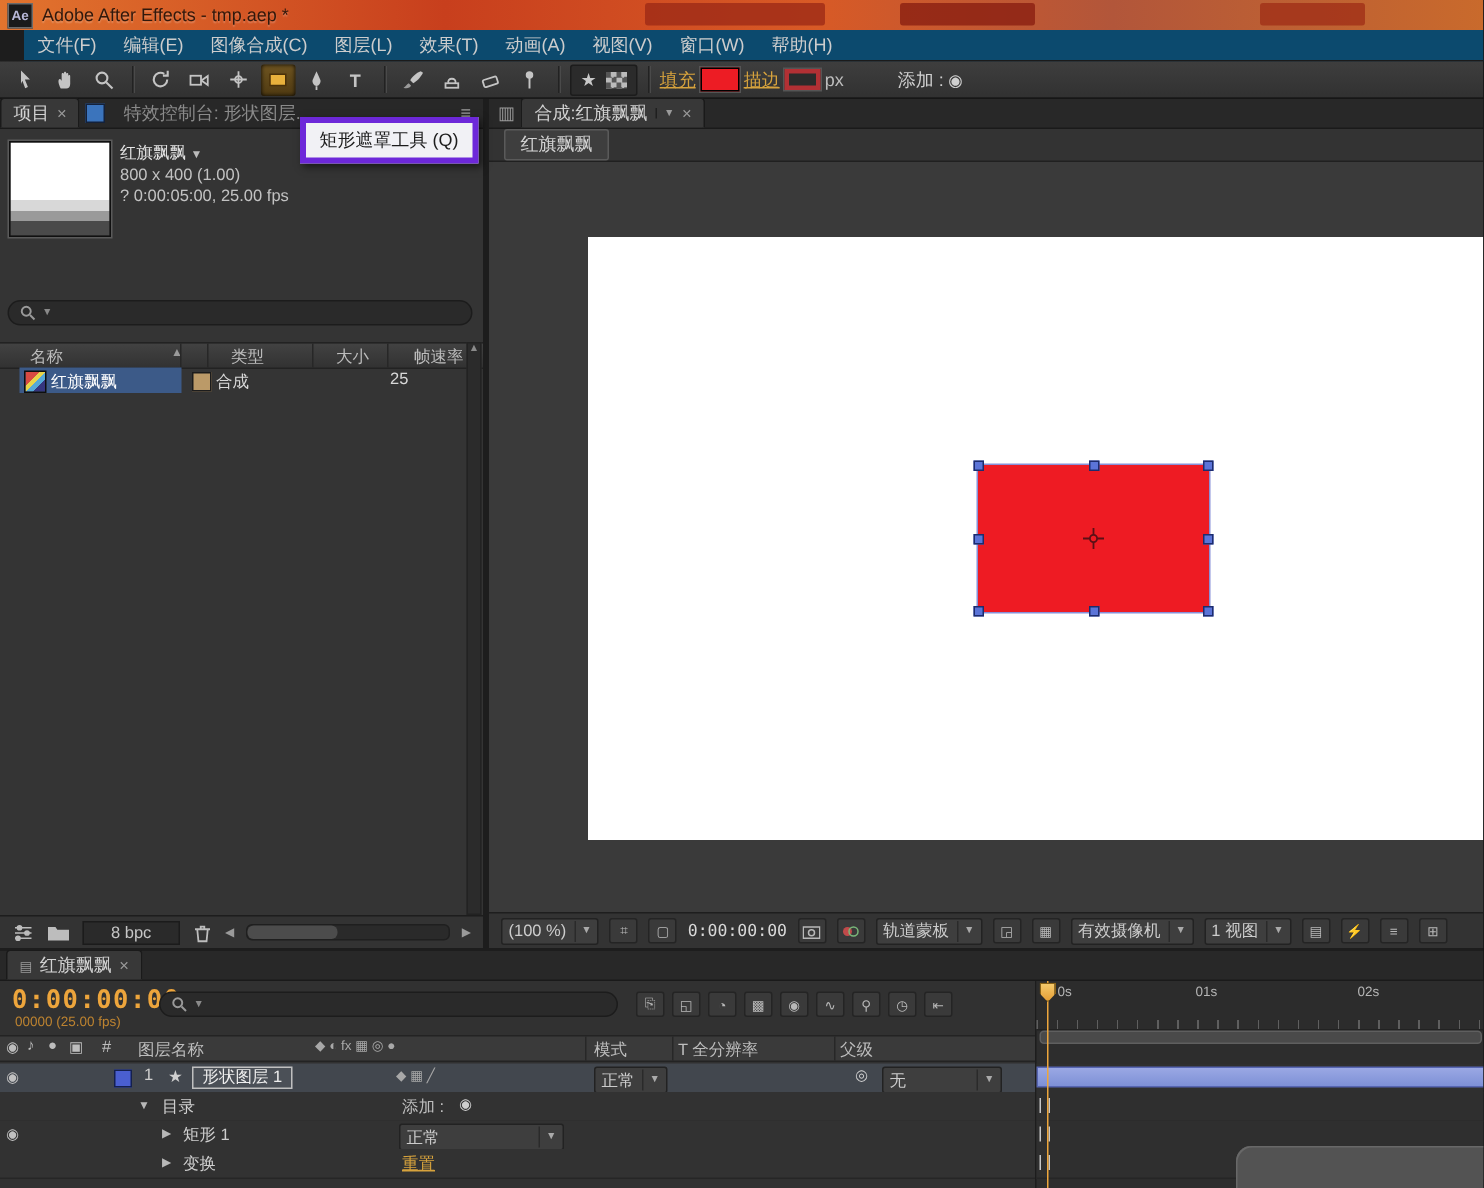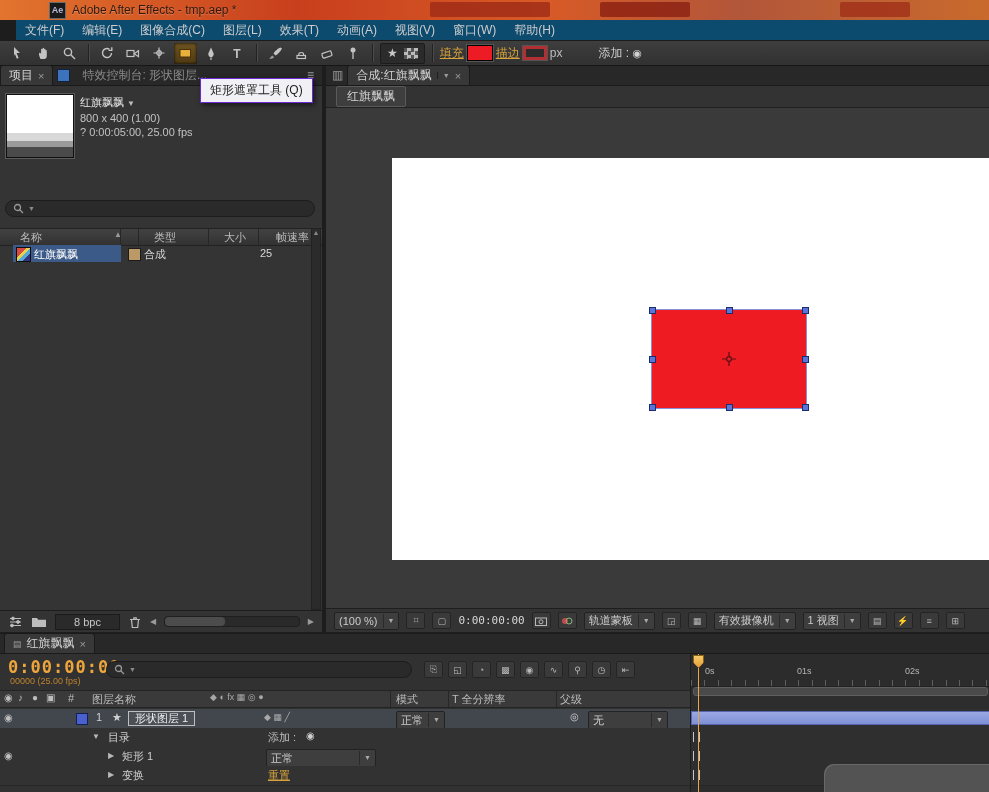--- a/index.html
+++ b/index.html
@@ -5,21 +5,21 @@
   html,body{margin:0;padding:0;background:#111;}
   #app{position:relative;width:989px;height:792px;background:#1d1d1d;overflow:hidden;
        font-family:"Liberation Sans",sans-serif;font-size:12px;color:#c8c8c8;-webkit-user-select:none;}
   svg{display:block;}
 
   
   .titlebar{position:absolute;left:0;top:0;width:100%;height:20px;
     background:linear-gradient(90deg,#e2742e 0%,#c83f1d 30%,#d85a26 55%,#b2563a 75%,#c96a2c 100%);
     display:flex;align-items:center;gap:6px;padding:0 5px;box-sizing:border-box;color:#2c1408;}
   .ae-logo{width:15px;height:15px;background:#1a1a1a;border:1px solid #6b6b6b;color:#b8b8d8;
-    font-size:9px;font-weight:bold;display:flex;align-items:center;justify-content:center;margin-left:44px;}
+    font-size:9px;font-weight:bold;display:flex;align-items:center;justify-content:center;}
   .title-text{font-size:12px;color:#30180c;text-shadow:0 1px 1px rgba(255,255,255,.25);}
   .bg-frag{position:absolute;top:2px;height:15px;border-radius:2px;opacity:.8;}
 
   
   .menubar{position:absolute;left:16px;top:20px;width:100%;height:20px;background:#0c4a6e;
     border-bottom:1px solid #1b1b1b;display:flex;align-items:center;}
   .menu-item{padding:0 9px;line-height:20px;color:#cdcdcd;cursor:default;}
 
   
   .toolbar{position:absolute;left:0;top:41px;width:100%;height:25px;
@@ -72,21 +72,21 @@
   .type-ico{position:absolute;left:128px;top:3px;width:11px;height:11px;background:#bb9a68;border:1px solid #1c1c1c;}
   .vscroll{position:absolute;right:1px;top:162px;width:10px;height:382px;background:#2b2b2b;border:1px solid #222;
     color:#8a8a8a;font-size:7px;text-align:center;box-sizing:border-box;}
   .pfooter{position:absolute;left:0;top:544px;width:322px;height:22px;background:#333;
     border-top:1px solid #1d1d1d;display:flex;align-items:center;gap:8px;padding:0 8px;box-sizing:border-box;}
   .bpc-box{background:#2a2a2a;border:1px solid #1b1b1b;padding:1px 18px;color:#c6c6c6;font-size:11px;}
   .hscroll{flex:1;height:9px;background:#2a2a2a;border:1px solid #1f1f1f;border-radius:4px;}
   .hscroll .thumbp{width:45%;height:100%;background:#4c4c4c;border-radius:4px;}
 
   
-  .tooltip{position:absolute;left:200px;top:78px;background:#f1f1f5;color:#1c1c1c;border:1px solid #6d28d9;
+  .tooltip{position:absolute;left:200px;top:78px;background:#f1f1f5;color:#1c1c1c;border:4px solid #6d28d9;
     padding:3px 9px;font-size:12px;z-index:60;box-shadow:2px 2px 5px rgba(0,0,0,.55);}
 
   
   .comp{position:absolute;left:326px;top:66px;width:663px;height:566px;background:#373737;}
   .crumb{position:absolute;left:0;top:20px;width:100%;height:22px;background:#333;
     border-bottom:1px solid #202020;display:flex;align-items:center;padding:0 10px;box-sizing:border-box;}
   .crumb-btn{background:#3e3e3e;border:1px solid #5a5a5a;border-radius:2px;padding:1px 10px;color:#d2d2d2;}
   .viewer{position:absolute;left:0;top:42px;width:100%;height:500px;background:#3a3a3a;overflow:hidden;}
   .canvas{position:absolute;left:66px;top:50px;width:597px;height:402px;background:#ffffff;}
   .shape{position:absolute;left:260px;top:152px;width:154px;height:98px;background:#ee1b23;
@@ -115,21 +115,21 @@
   .twirl{position:absolute;top:4px;font-size:8px;color:#b8b8b8;}
   .name-box{position:absolute;left:128px;top:2px;height:13px;line-height:13px;border:1px solid #bfbfbf;
     background:rgba(255,255,255,.05);padding:0 6px;color:#eeeeee;}
   .sw-glyph{font-size:9px;color:#a8a8a8;}
   .reset-link{color:#d7a33d;text-decoration:underline;}
   .tl-right{position:absolute;left:690px;top:20px;width:299px;height:138px;background:#2d2d2d;border-left:1px solid #1d1d1d;}
   .ruler{position:absolute;left:0;top:0;width:100%;height:32px;background:#2c2c2c;border-bottom:1px solid #222;
     font-size:9px;color:#b5b5b5;}
   .ruler::after{content:"";position:absolute;left:0;bottom:0;width:100%;height:6px;
     background:repeating-linear-gradient(90deg,#5f5f5f 0 1px,transparent 1px 13.4px);}
-  .ruler span{position:absolute;top:12px;text-align:right;}
+  .ruler span{position:absolute;top:2px;text-align:right;}
   .workarea{position:absolute;left:2px;right:2px;top:33px;height:7px;background:#4a4a4a;
     border:1px solid #5f5f5f;border-radius:3px;}
   .tk-row{position:absolute;left:0;width:100%;height:19px;border-bottom:1px solid #262626;background:#2f2f2f;}
   .layer-bar{position:absolute;left:0;top:2px;right:0;height:14px;
     background:linear-gradient(#9aa8e4,#7e90d6);border:1px solid #5665b2;box-sizing:border-box;}
   .io-mark{position:absolute;left:2px;top:4px;width:5px;height:10px;border-left:1px solid #c6c6c6;border-right:1px solid #c6c6c6;}
   .playhead-line{position:absolute;left:7px;top:0;width:1px;height:138px;background:#eda63c;z-index:6;}
   .playhead-marker{position:absolute;left:2px;top:1px;width:11px;height:13px;z-index:7;
     background:linear-gradient(#f6ca6b,#e59f36);border:1px solid #8a6216;box-sizing:border-box;
     clip-path:polygon(0 0,100% 0,100% 55%,50% 100%,0 55%);}

